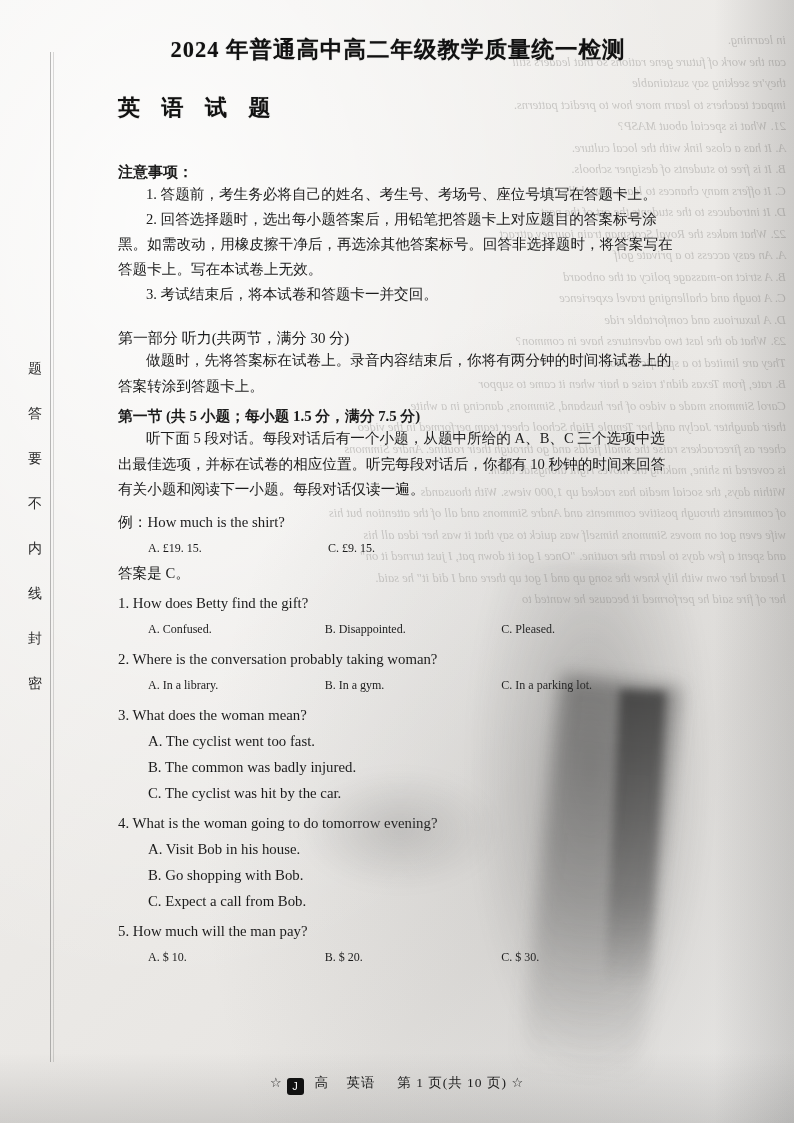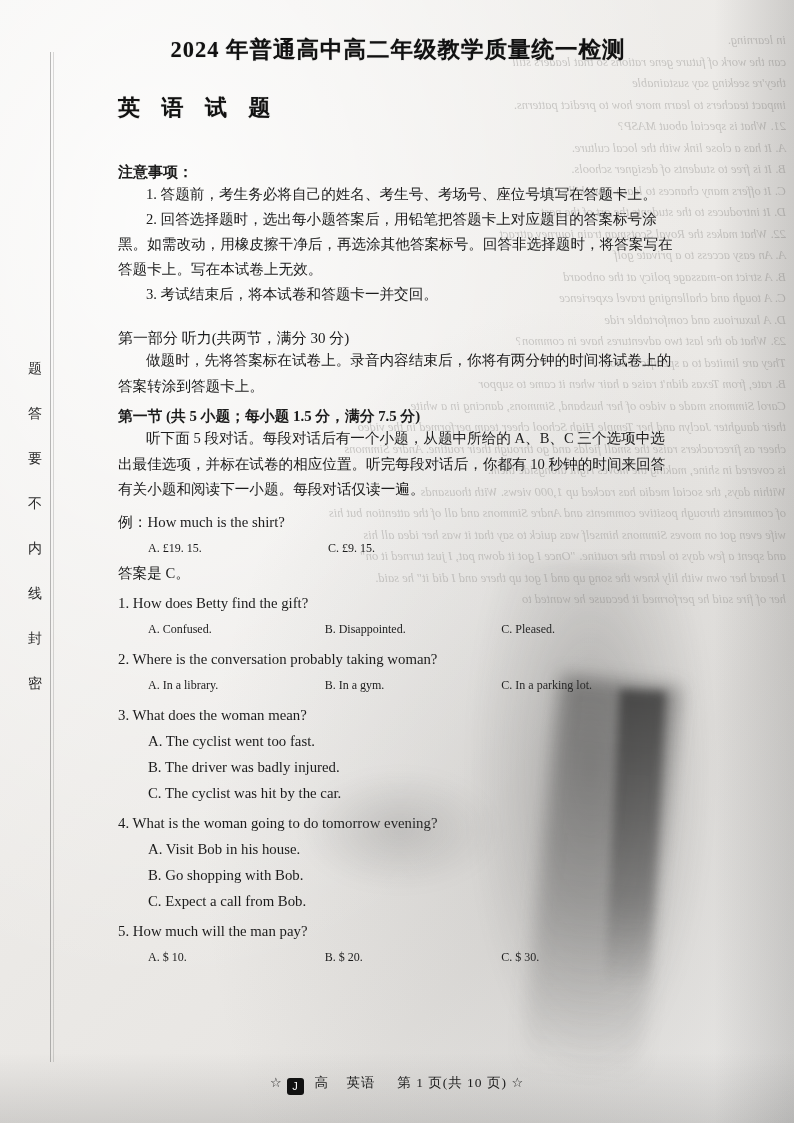--- a/index.html
+++ b/index.html
@@ -287,21 +287,21 @@
     <span class="opt-a">A. In a library.</span>
     <span class="opt-b">B. In a gym.</span>
     <span class="opt-c">C. In a parking lot.</span>
   </div>
 
   <div class="q">
     <span>3.</span>
     <span>What does the woman mean?</span>
   </div>
   <div class="opt-line">A. The cyclist went too fast.</div>
-  <div class="opt-line">B. The driver was badly injured.</div>
+  <div class="opt-line">B. The common was badly injured.</div>
   <div class="opt-line">C. The cyclist was hit by the car.</div>
 
   <div class="q">
     <span>4.</span>
     <span>What is the woman going to do tomorrow evening?</span>
   </div>
   <div class="opt-line">A. Visit Bob in his house.</div>
   <div class="opt-line">B. Go shopping with Bob.</div>
   <div class="opt-line">C. Expect a call from Bob.</div>
 

